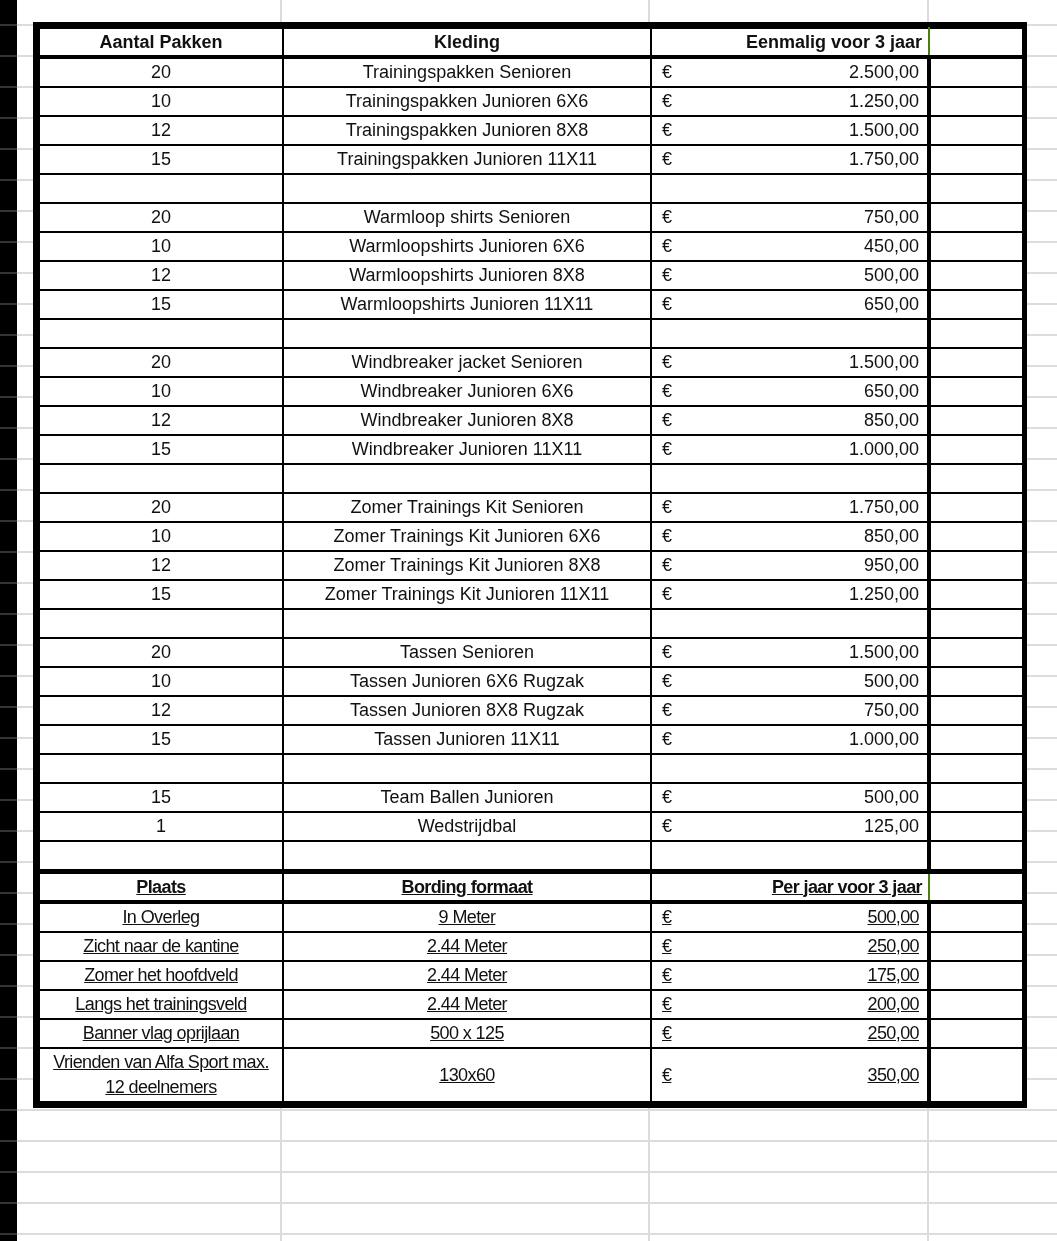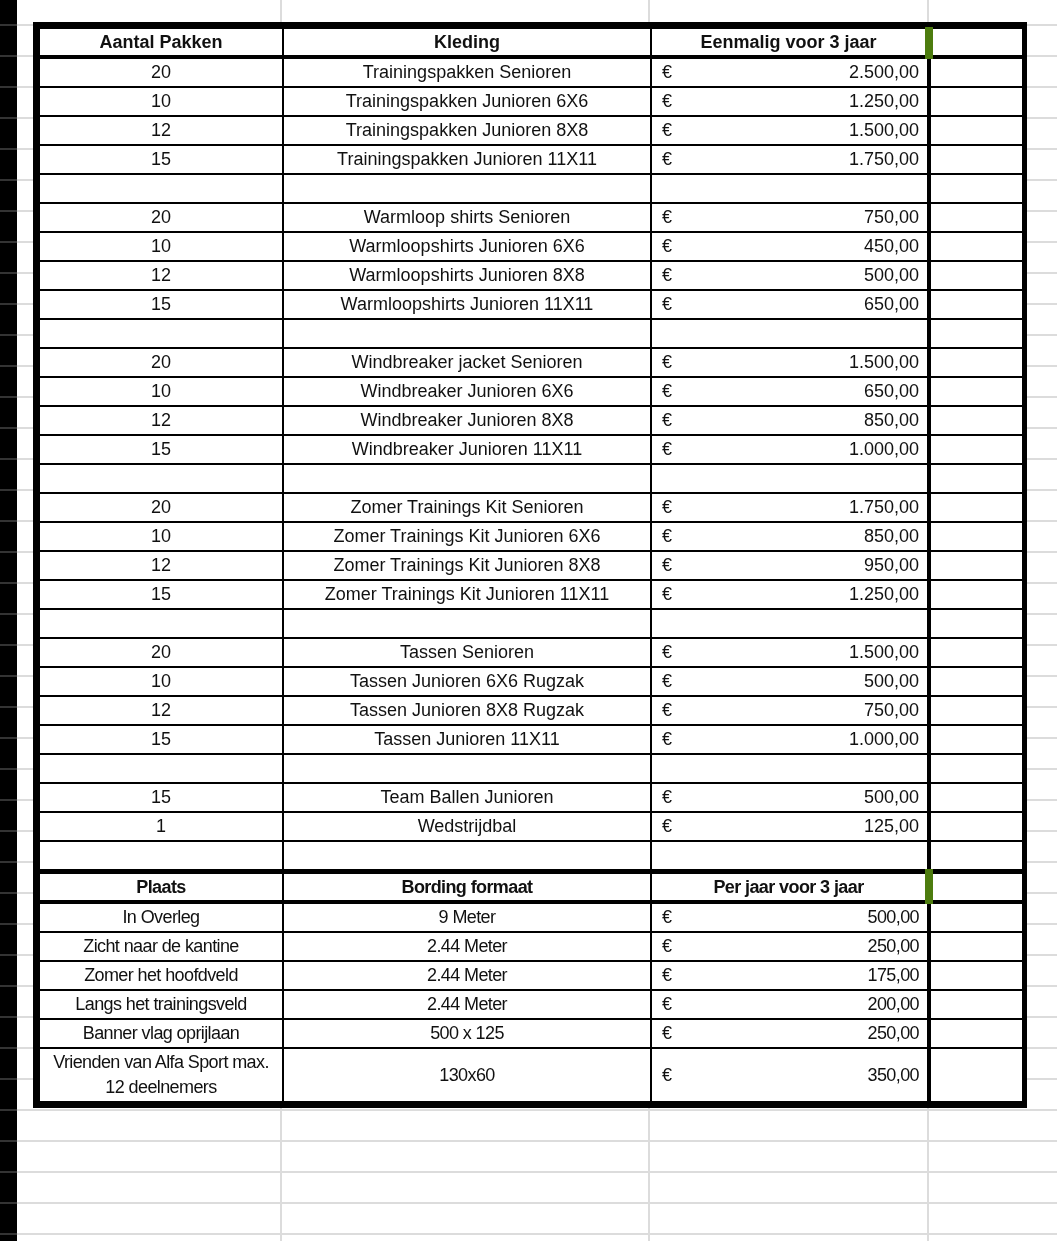--- a/index.html
+++ b/index.html
@@ -22,28 +22,28 @@
     border: 5px solid #000; box-sizing: border-box; background: #fff;
   }
   table { border-collapse: collapse; width: 100%; table-layout: fixed; }
   td {
     border: 2px solid #000; height: 27px; padding: 0 6px; font-size: 18px; white-space: nowrap;
     overflow: hidden;
   }
   col.c1 { width: 244px; } col.c2 { width: 368px; } col.c3 { width: 278px; } col.c4 { width: 94px; }
   .title-row td { font-weight: bold; text-align: center; border-bottom: 4px solid #000; height: 28px; }
   .head-row td { font-weight: bold; text-align: center; border-bottom: 4px solid #000; height: 26px; }
-  .head-row td.c3b { border-right: 8px solid #4d7c0f; }
+  .head-row td.c3b { border-right: 2px solid #4d7c0f; text-align: right; }
   .c-center { text-align: center; }
   .price { display: flex; justify-content: space-between; align-items: center; }
   .price .eur { padding-left: 4px; }
   .price .amt { padding-right: 2px; }
   td.pc { border-right: 4px solid #000; }
   .left-align { text-align: center; }
-  .cond { font-family: "Liberation Sans", sans-serif; letter-spacing: -0.6px; }
+  .cond { font-family: "Liberation Sans", sans-serif; letter-spacing: -0.6px; text-decoration: underline; }
   .thick-top td { border-top: 5px solid #000; }
   .tall td { height: 52px; }
   .wrap { white-space: normal; line-height: 25px; }
 </style>
 </head>
 <body>
 
 <div class="left-strip" id="leftStrip">
     <div class="tick" style="top: 24px;"></div>
     <div class="tick" style="top: 55px;"></div>

